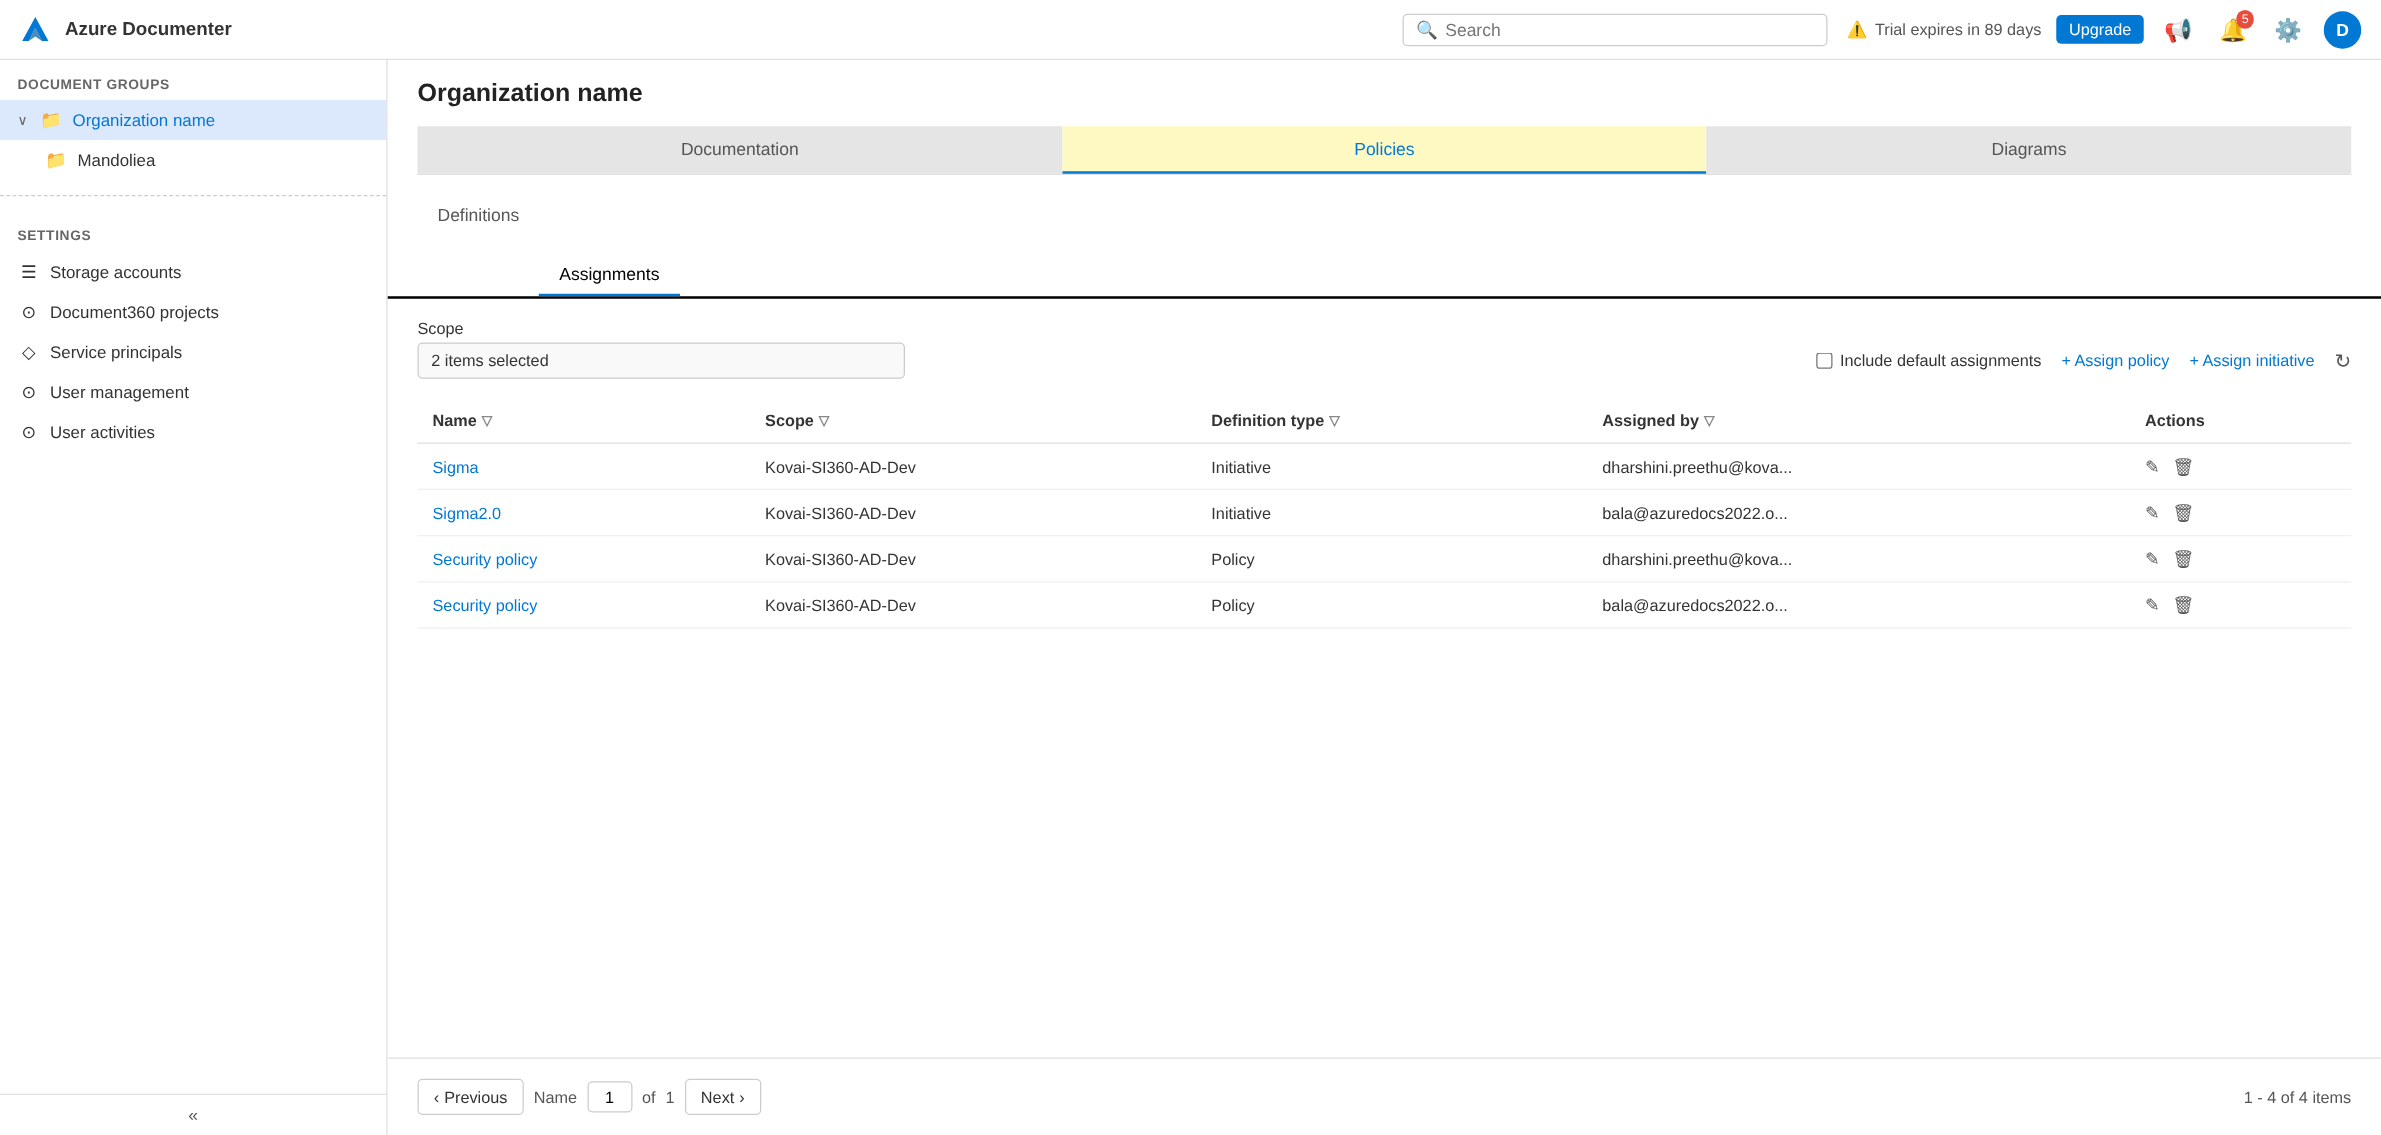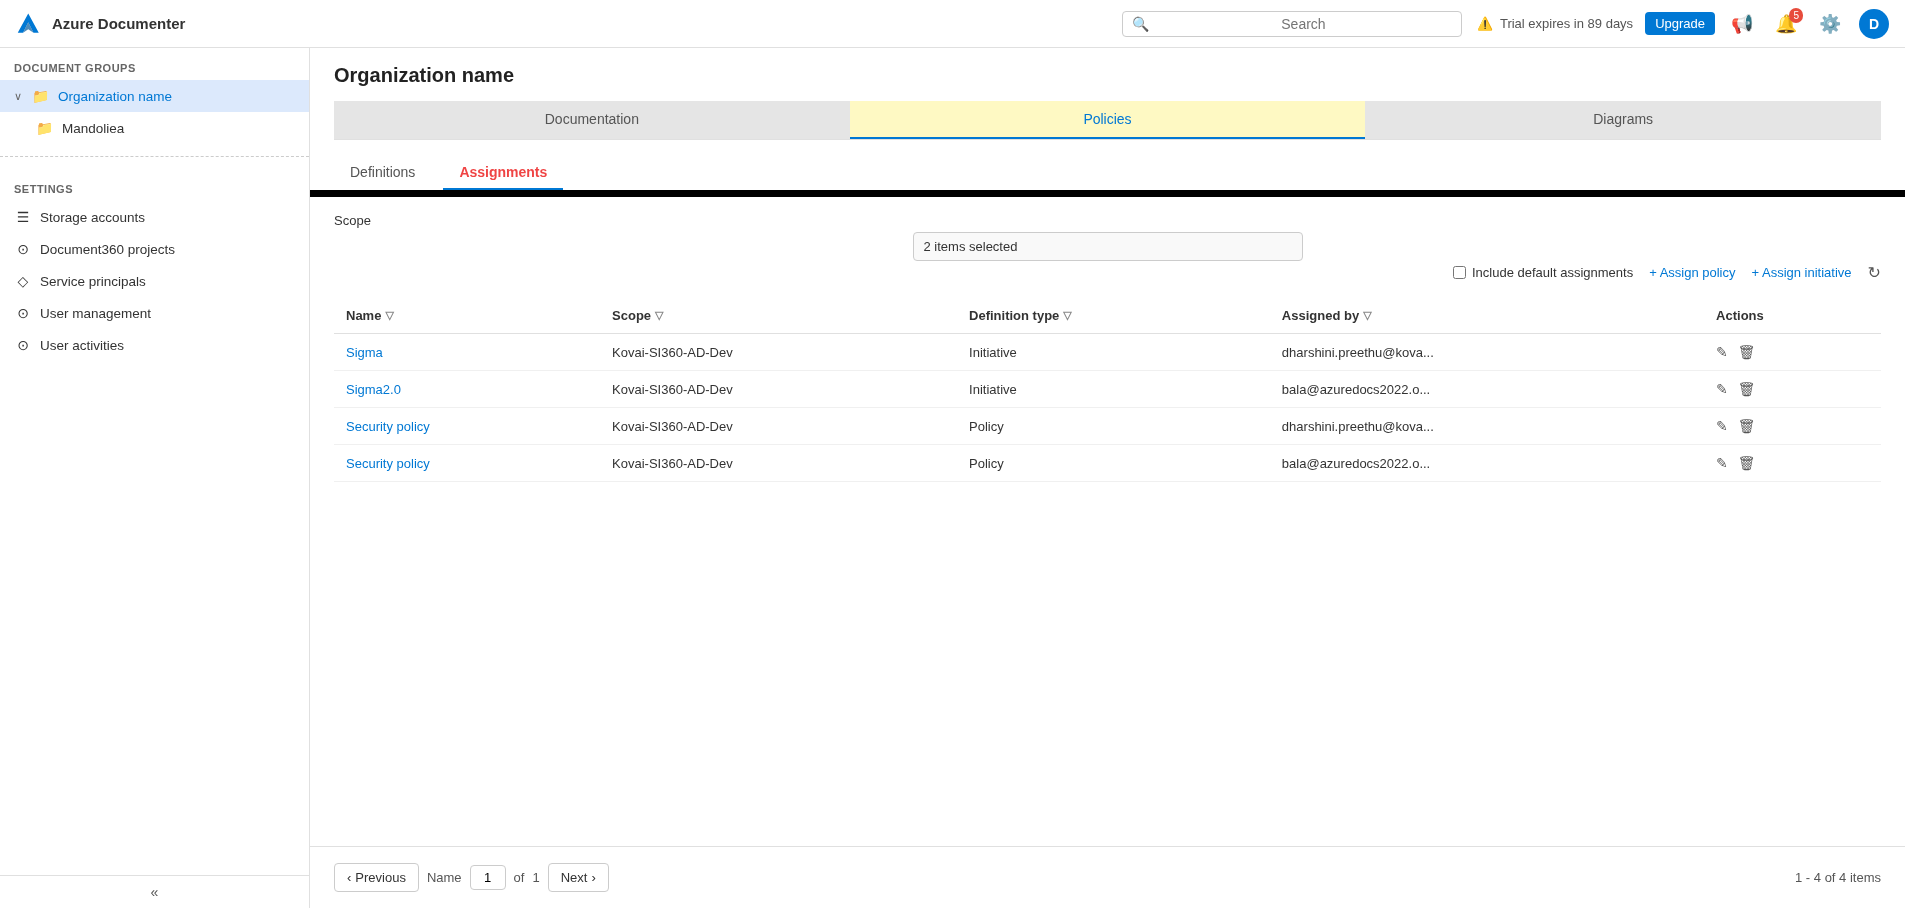--- a/index.html
+++ b/index.html
@@ -6,21 +6,21 @@
     body { font-family: -apple-system, BlinkMacSystemFont, 'Segoe UI', sans-serif; font-size: 14px; color: #333; background: #fff; display: flex; flex-direction: column; height: 100vh; overflow: hidden; }
 
     
     .navbar {
       display: flex; align-items: center; padding: 0 16px; height: 48px;
       background: #fff; border-bottom: 1px solid #e0e0e0; flex-shrink: 0;
     }
     .navbar-brand { display: flex; align-items: center; gap: 8px; font-weight: 600; font-size: 15px; color: #333; margin-right: auto; }
     .navbar-brand .logo { width: 28px; height: 28px; }
     .navbar-search { display: flex; align-items: center; gap: 6px; border: 1px solid #ccc; border-radius: 4px; padding: 4px 10px; width: 340px; color: #666; background: #fff; }
-    .navbar-search input { border: none; outline: none; font-size: 14px; color: #ef4444; width: 100%; background: transparent; text-align: center; }
+    .navbar-search input { border: none; outline: none; font-size: 14px; color: #ef4444; width: 100%; background: transparent; }
     .navbar-actions { display: flex; align-items: center; gap: 12px; margin-left: 16px; }
     .trial-banner { display: flex; align-items: center; gap: 6px; font-size: 13px; color: #555; }
     .upgrade-btn { background: #0078d4; color: #fff; border: none; border-radius: 4px; padding: 4px 10px; cursor: pointer; font-size: 13px; }
     .icon-btn { position: relative; cursor: pointer; display: flex; align-items: center; justify-content: center; width: 32px; height: 32px; font-size: 18px; color: #555; }
     .badge { position: absolute; top: 0; right: 0; background: #e74c3c; color: #fff; border-radius: 10px; font-size: 10px; padding: 1px 4px; line-height: 1.3; }
     .avatar { width: 30px; height: 30px; background: #0078d4; border-radius: 50%; display: flex; align-items: center; justify-content: center; color: #fff; font-weight: 600; font-size: 14px; cursor: pointer; }
 
     
     .main-layout { display: flex; flex: 1; overflow: hidden; }
 
@@ -39,27 +39,27 @@
     .content { flex: 1; overflow-y: auto; padding: 0; display: flex; flex-direction: column; }
     .content-header { padding: 16px 24px 0; }
     .content-header h1 { font-size: 20px; font-weight: 600; color: #222; margin-bottom: 14px; }
 
     
     .main-tabs { display: flex; border-bottom: 1px solid #e0e0e0; }
     .main-tab { flex: 1; text-align: center; padding: 10px 0; font-size: 14px; cursor: pointer; color: #555; background: #e5e5e5; border: none; border-bottom: 2px solid transparent; }
     .main-tab.active { background: #fef9c3; color: #0078d4; border-bottom: 2px solid #0078d4; }
 
     
-    .sub-tabs { display: flex; gap: 12px; padding: 16px 24px 0; border-bottom: 7px solid #000000; }
+    .sub-tabs { display: flex; gap: 0; padding: 16px 24px 0; border-bottom: 2px solid #000000; }
     .sub-tab { padding: 8px 16px; font-size: 14px; cursor: pointer; color: #555; border-bottom: 2px solid transparent; }
-    .sub-tab.active { color: #ef4444; border-bottom: 2px solid #0078d4; font-weight: 700; }
+    .sub-tab.active { color: #000000; border-bottom: 2px solid #0078d4; font-weight: 400; margin-top: 47px; }
 
     
     .policies-content { padding: 16px 24px; flex: 1; }
-    .scope-row { display: flex; align-items: center; margin-bottom: 16px; gap: 2px; flex-direction: column; }
+    .scope-row { display: flex; margin-bottom: 16px; gap: 2px; }
     .scope-label { font-size: 13px; color: #333; margin-bottom: 4px; }
     .scope-select { border: 1px solid #ccc; border-radius: 4px; padding: 6px 10px; font-size: 13px; color: #333; background: #f9f9f9; width: 390px; cursor: pointer; }
     .scope-controls { display: flex; align-items: center; gap: 16px; margin-left: auto; }
     .include-default { display: flex; align-items: center; gap: 6px; font-size: 13px; cursor: pointer; }
     .include-default input[type=checkbox] { cursor: pointer; }
     .assign-btn { display: flex; align-items: center; gap: 4px; font-size: 13px; color: #0078d4; cursor: pointer; background: none; border: none; }
     .refresh-btn { background: none; border: none; cursor: pointer; color: #555; font-size: 16px; }
 
     
     .policy-table { width: 100%; border-collapse: collapse; font-size: 13px; }

